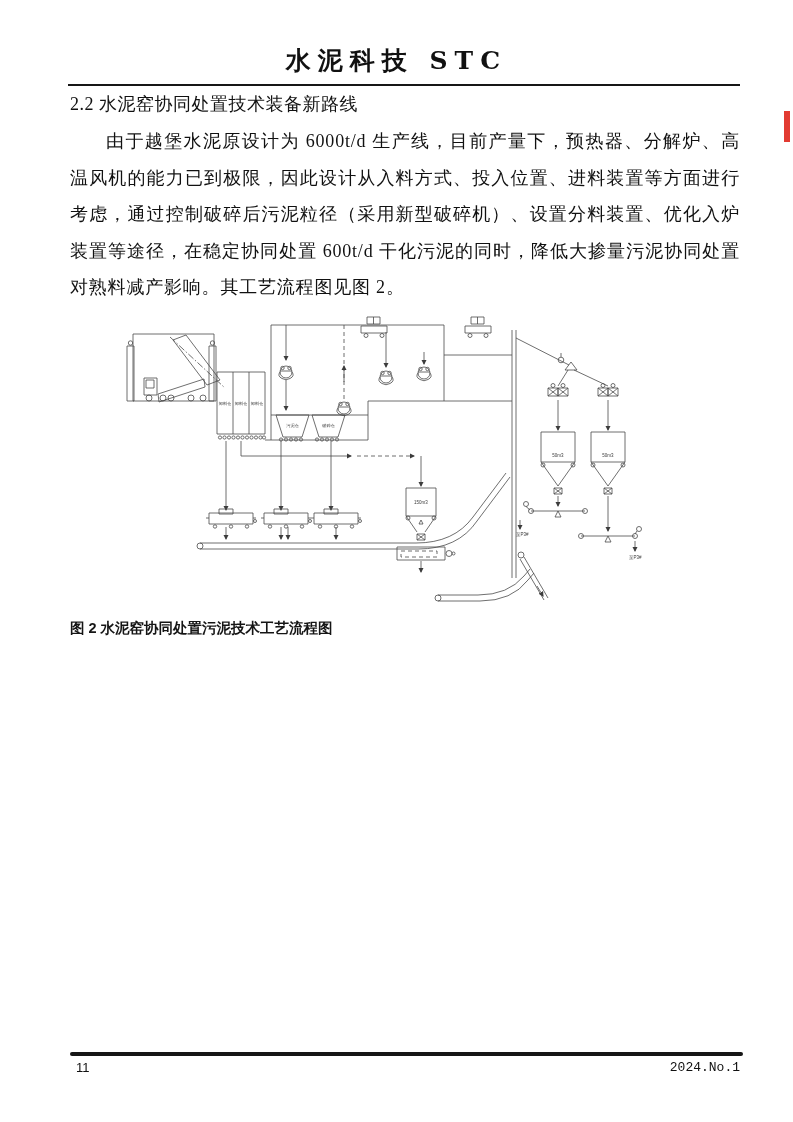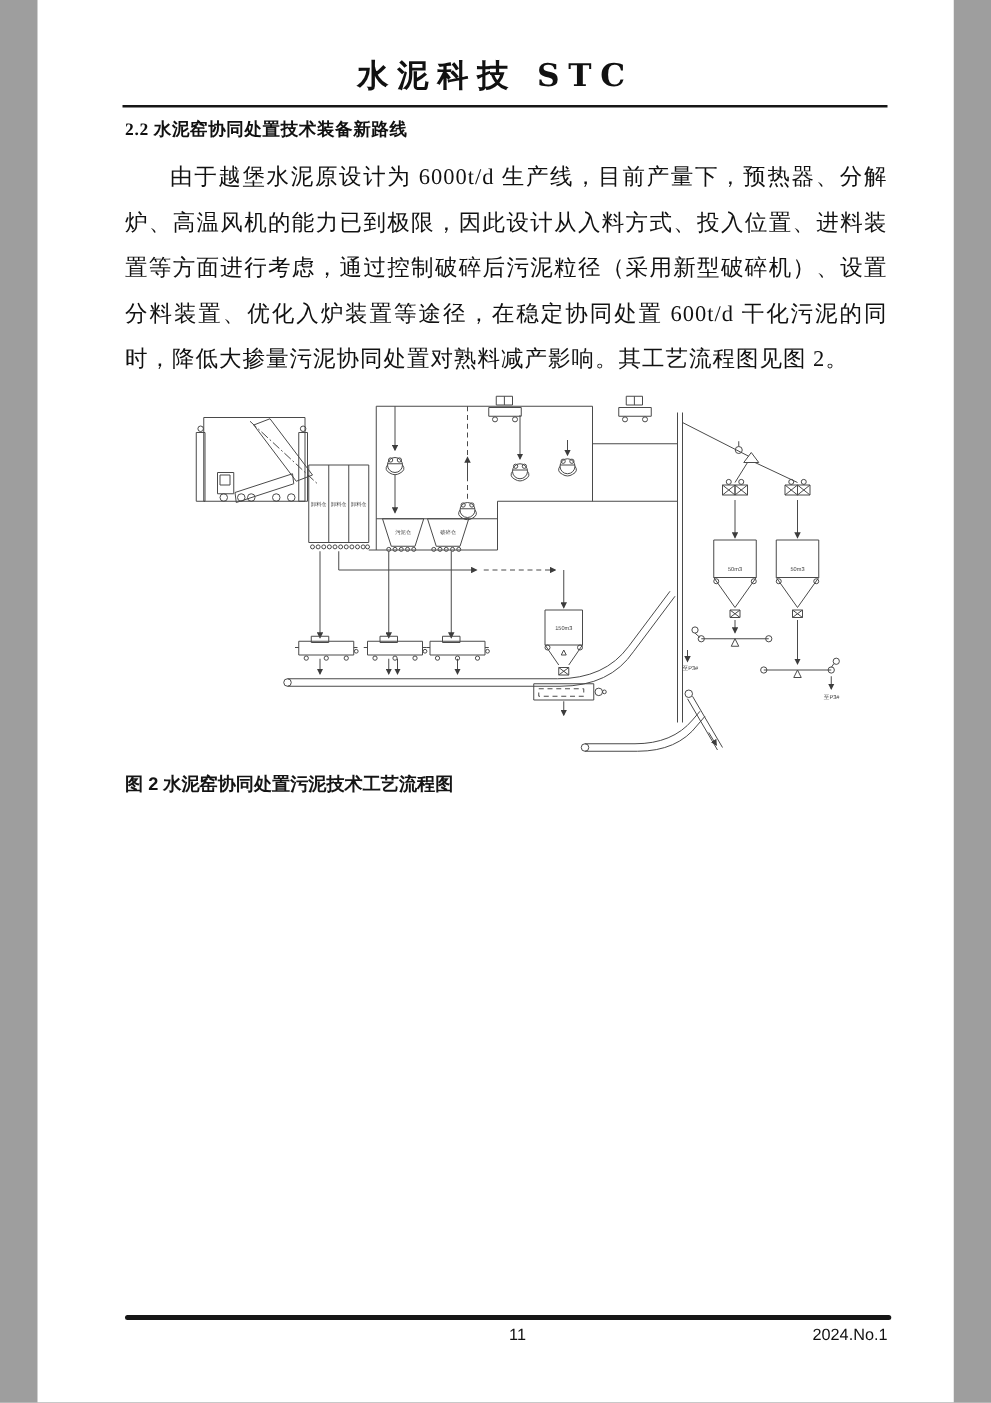--- a/index.html
+++ b/index.html
@@ -1,42 +1,42 @@
 <!DOCTYPE html>
 <html><head>
 <meta charset="utf-8">
 <style>
   html,body{margin:0;padding:0;background:#9e9e9e;}
-  .page{position:relative;width:733px;height:1122px;background:#ffffff;margin:0 auto;
+  .page{position:relative;width:793px;height:1122px;background:#ffffff;margin:0 auto;
         font-family:"Liberation Serif",serif;color:#111;overflow:hidden;}
   
   .jtitle{margin-top:44px;text-align:center;font-size:25px;font-weight:700;
           letter-spacing:7px;font-family:"DejaVu Serif",serif;}
   .hrule{margin:7px 53px 0 68px;border-top:2px solid #161616;}
   
   .content{margin:0 53px 0 70px;}
   .para{margin:0;font-size:18px;line-height:36.5px;text-align:justify;
         text-indent:2em;letter-spacing:0.8px;}
-  .sect{margin:0;font-size:14px;line-height:37px;font-weight:700;letter-spacing:0.5px;}
+  .sect{margin:0;font-size:18px;line-height:37px;font-weight:400;letter-spacing:0.5px;}
   
   .fig{margin:4px 0 0 0;}
   .fig svg{display:block;margin-left:46px;}
   .fig svg *{vector-effect:non-scaling-stroke;}
   figcaption{text-align:left;font-family:"Liberation Sans",sans-serif;
              font-weight:700;font-size:14.5px;line-height:20px;margin-top:2px;color:#151515;}
   .diag{stroke:#4a4a4a;fill:none;stroke-width:0.8;}
   .diag text{stroke:none;fill:#3c3c3c;font-family:"Liberation Sans",sans-serif;}
   .dashed{stroke-dasharray:4 3;}
   .dashdot{stroke-dasharray:7 2 1.5 2;}
   
   .frule{position:absolute;left:70px;right:50px;top:1052px;height:3.5px;
          background:#161616;border-radius:2px;}
-  .pagenum{position:absolute;left:88px;right:53px;top:1060px;text-align:center;
+  .pagenum{position:absolute;left:76px;right:53px;top:1060px;text-align:left;
            font-family:"Liberation Sans",sans-serif;font-size:13px;}
-  .issue{position:absolute;right:53px;top:1060px;font-family:Liberation Sans, sans-serif;
+  .issue{position:absolute;right:53px;top:1060px;font-family:Liberation Mono, monospace;
          font-size:13px;}
   .redmark{position:absolute;left:784px;top:111px;width:6px;height:31px;background:#e23b32;}
 </style>
 </head>
 <body>
 
 <div class="page">
 
   <div class="redmark"></div>
 

